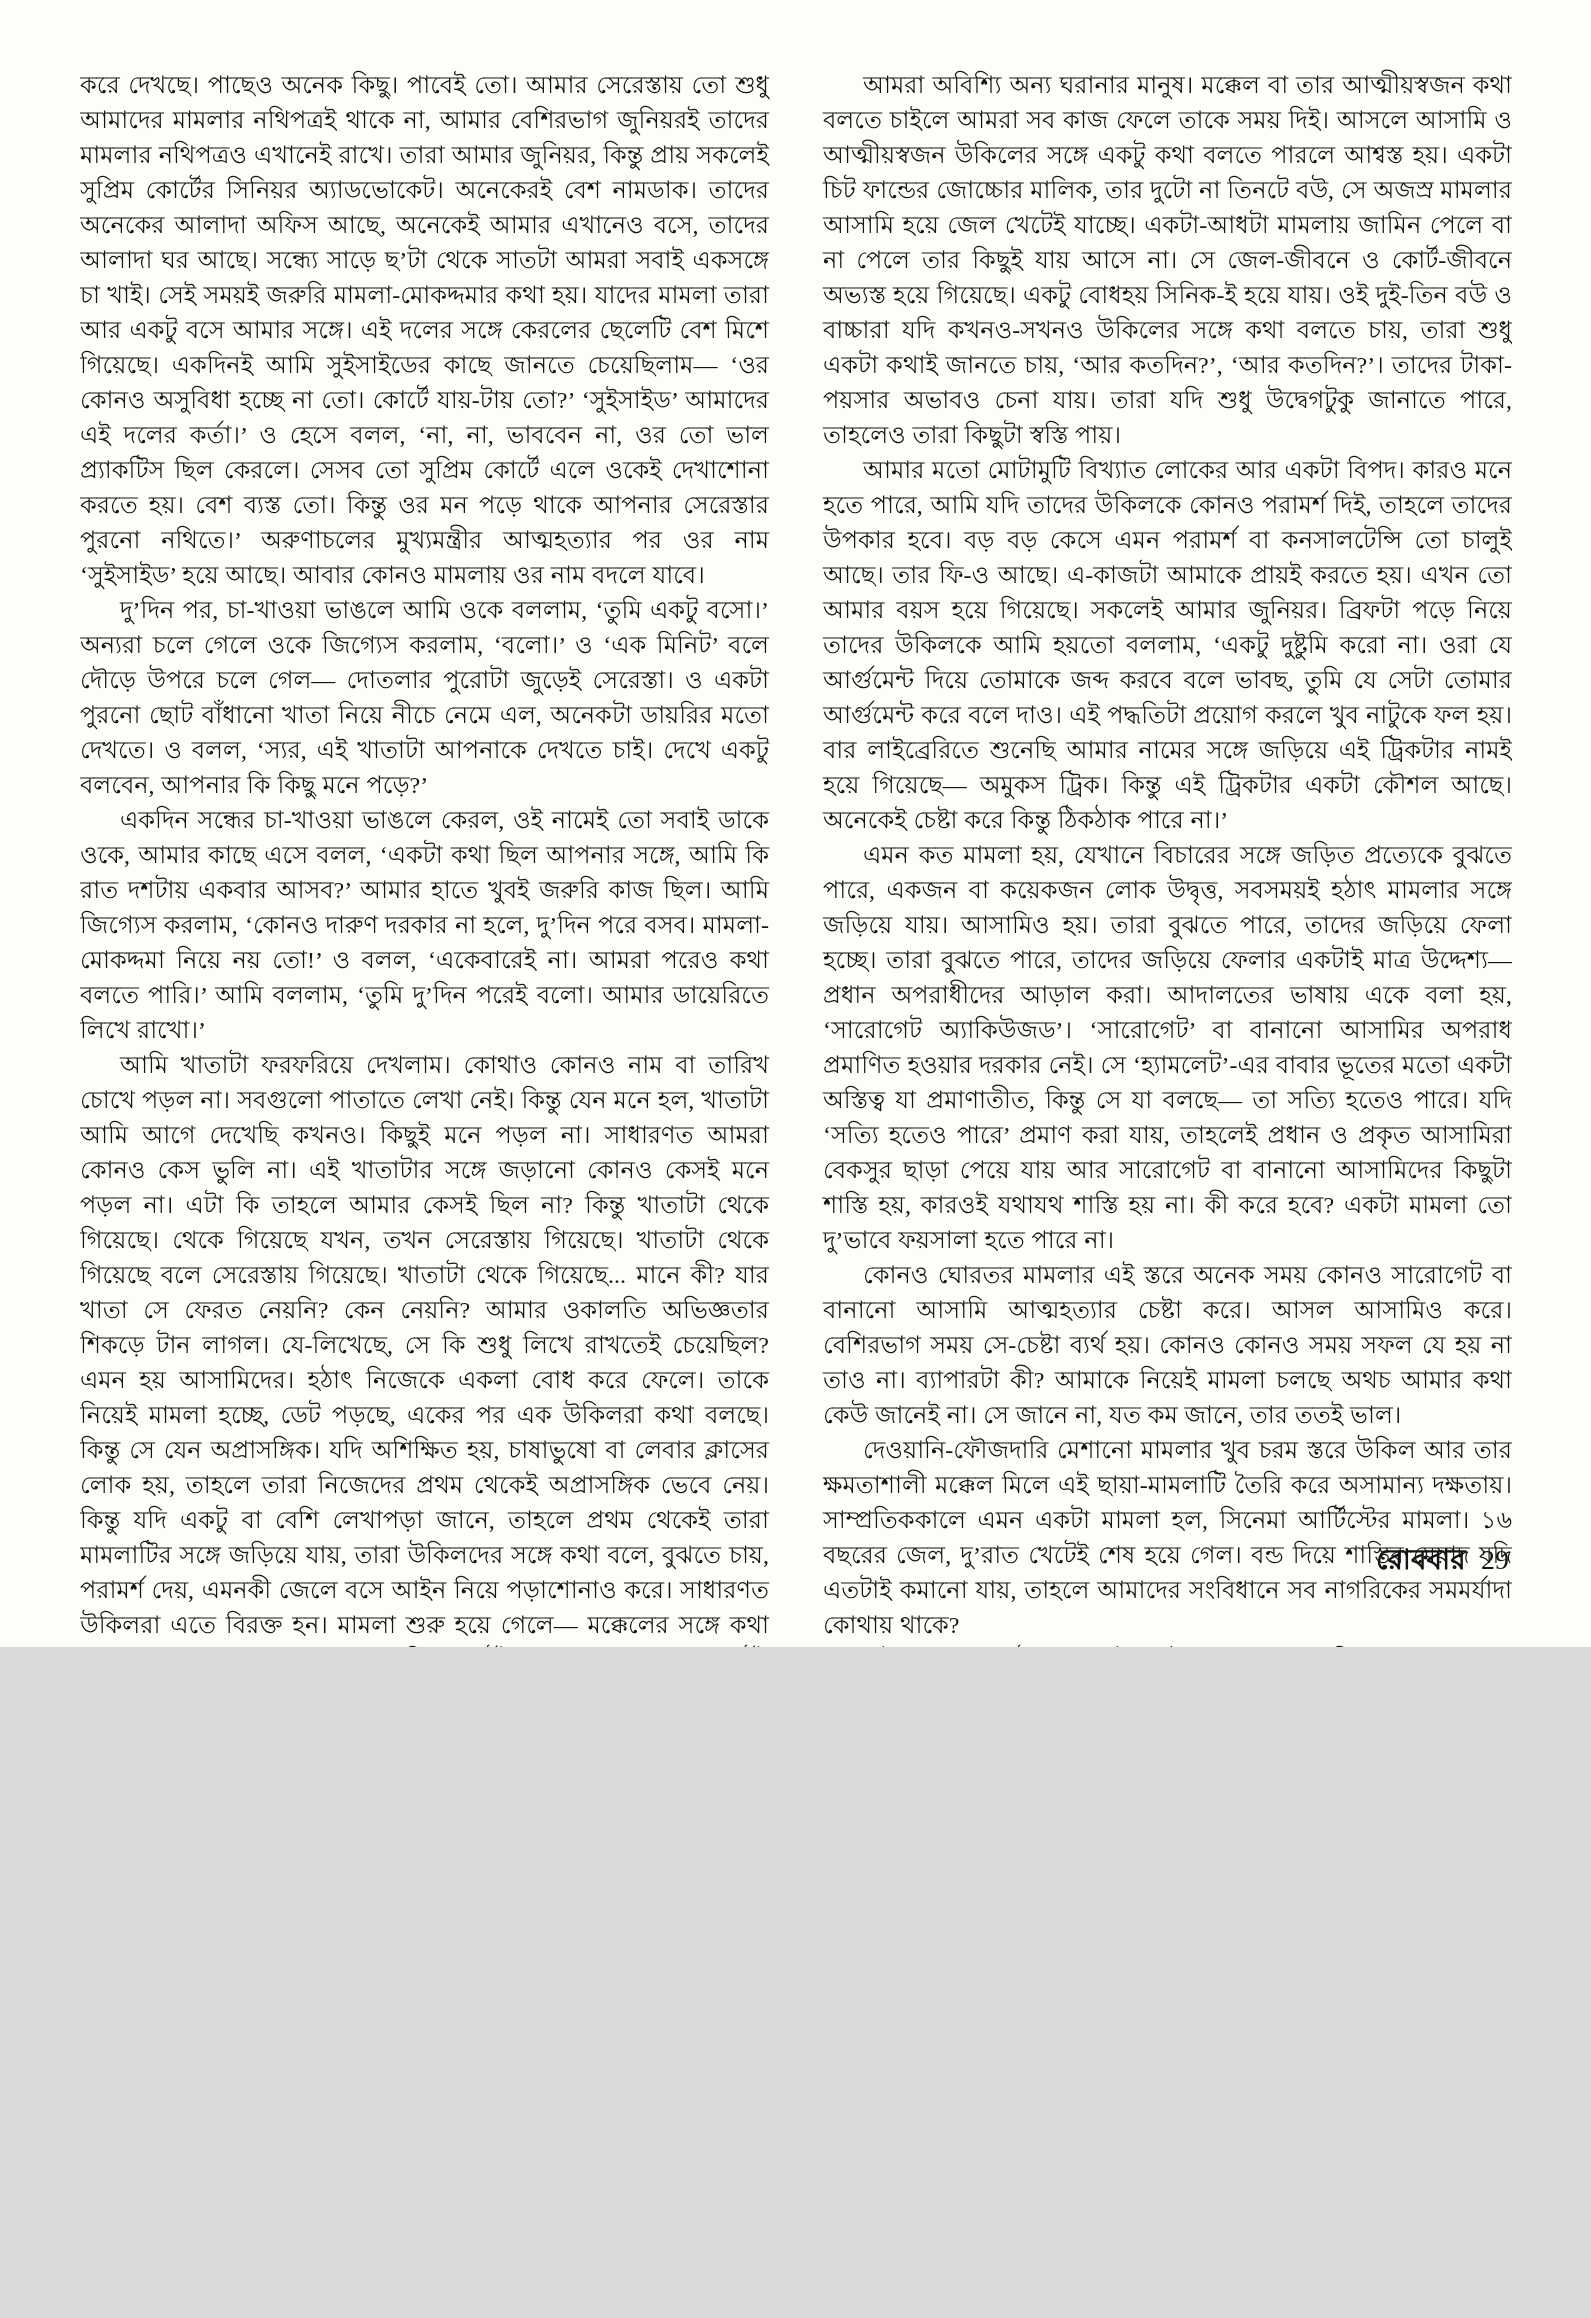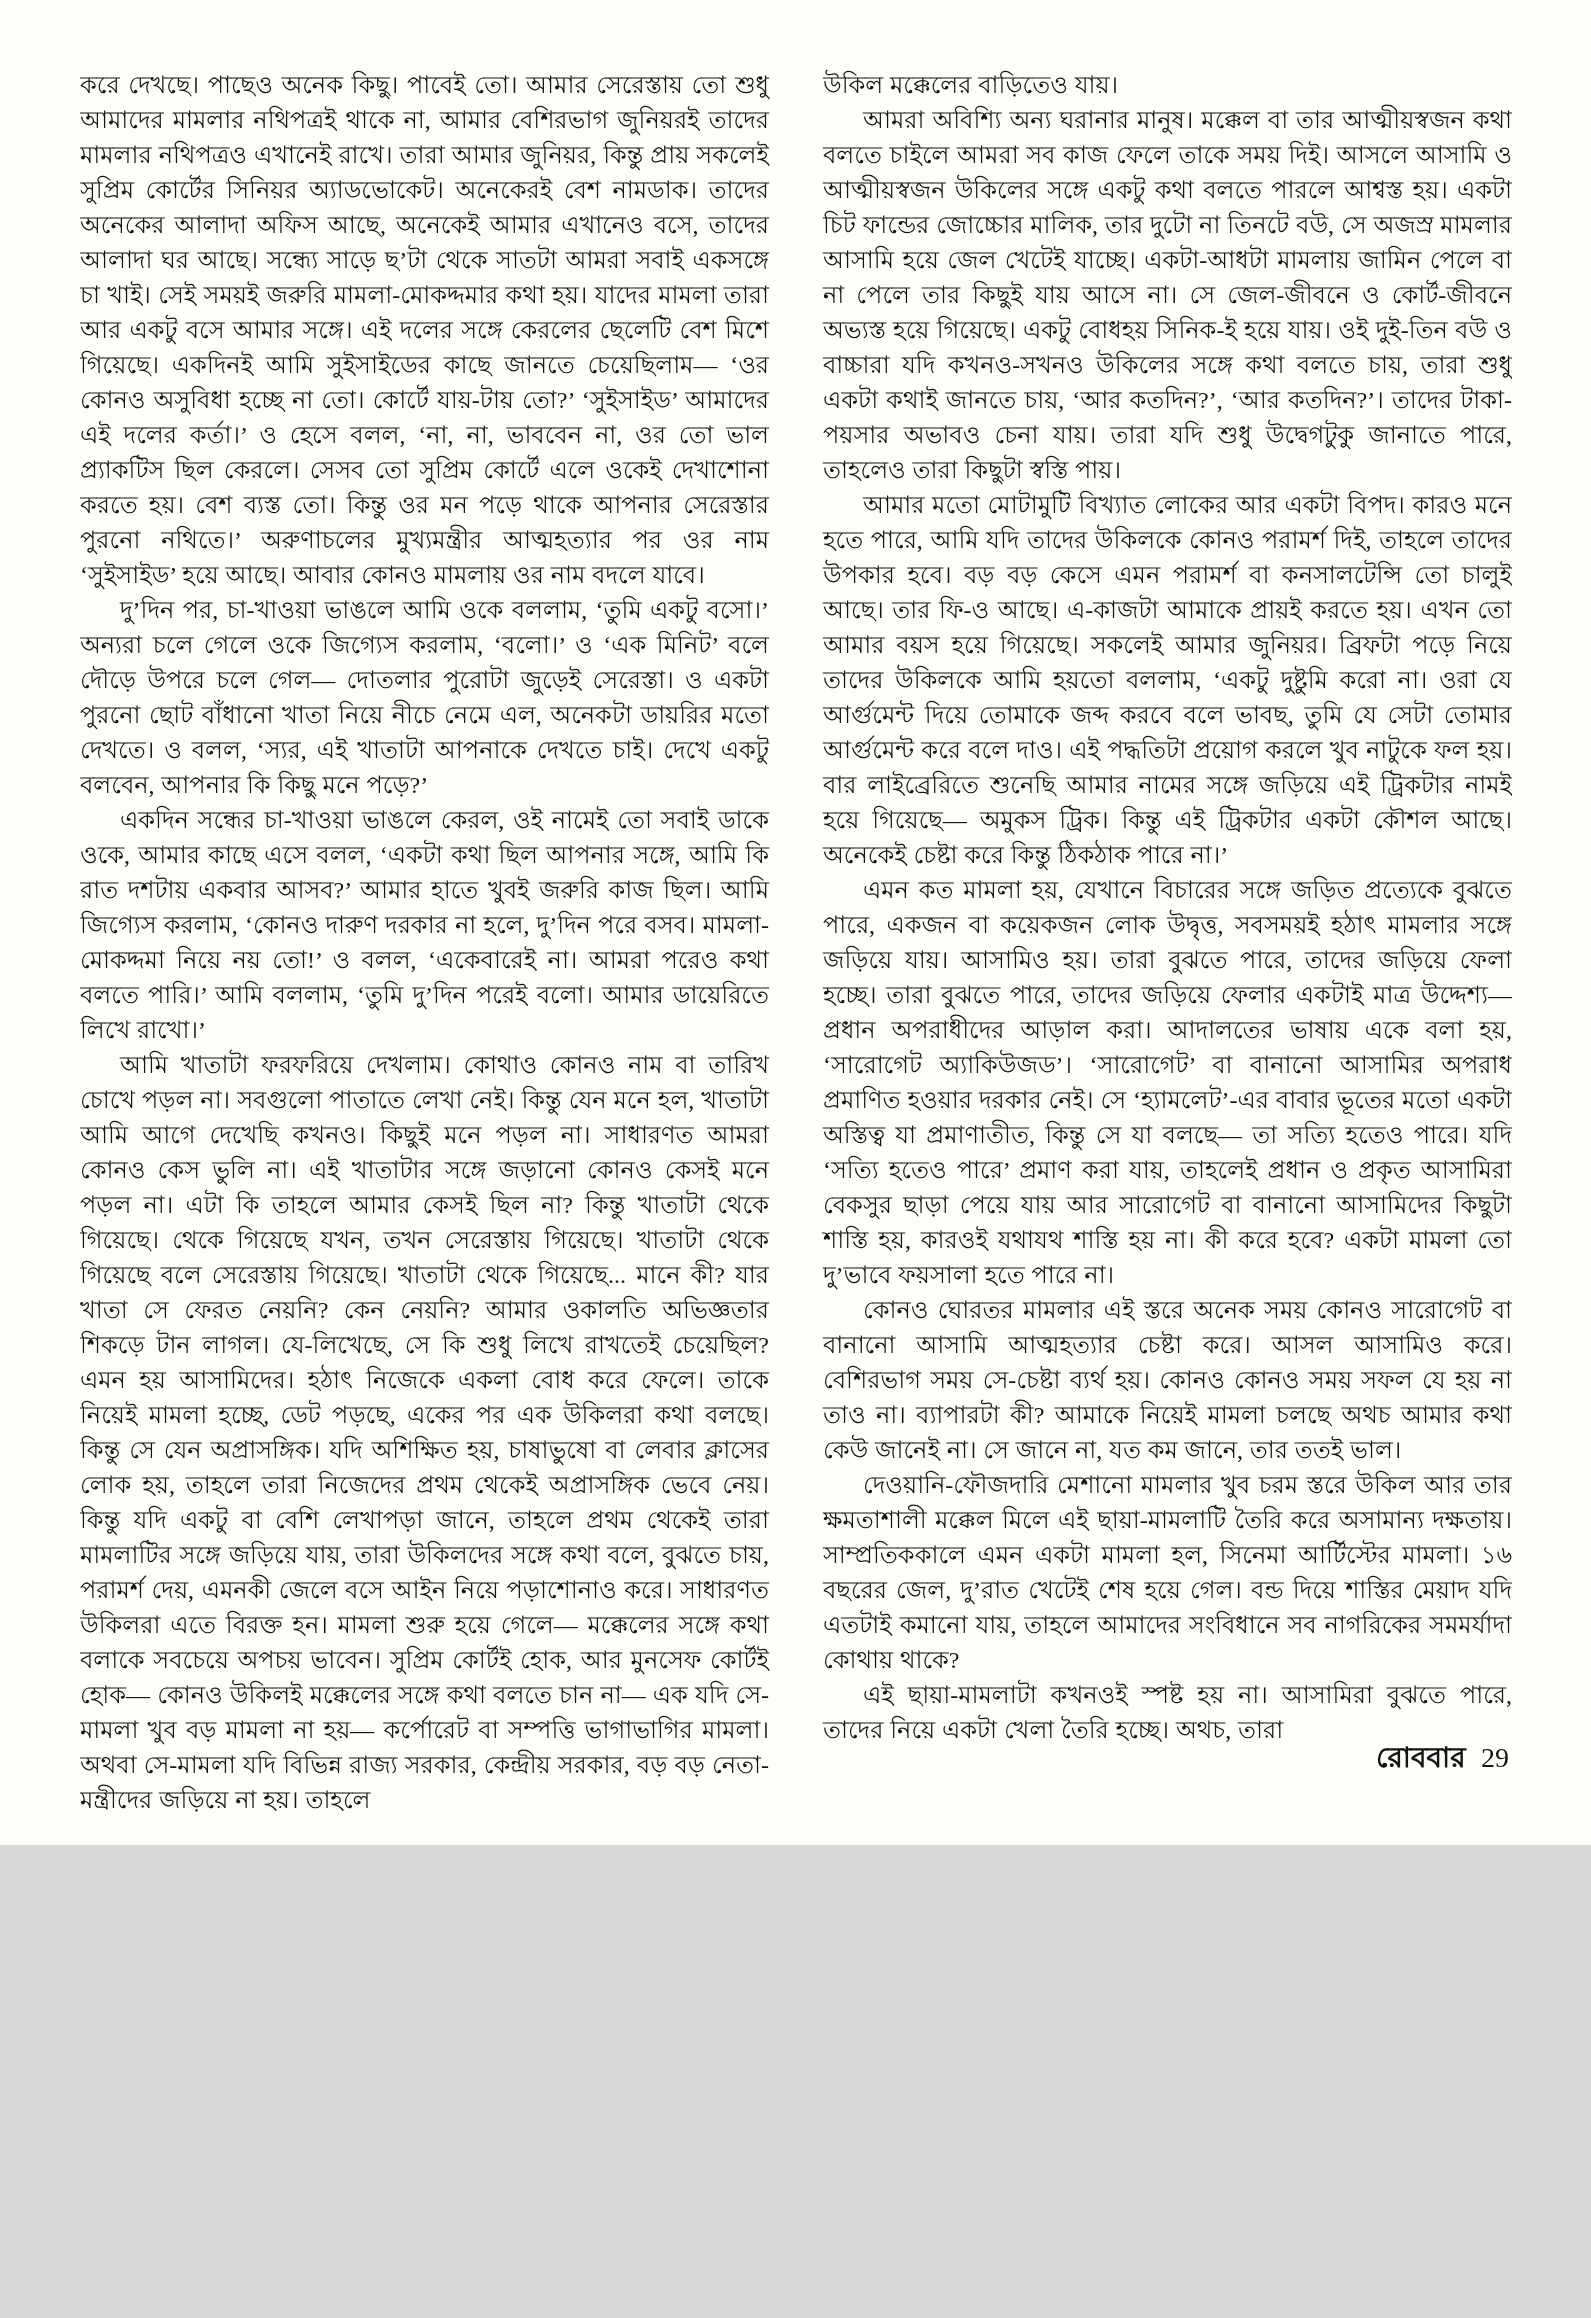--- a/index.html
+++ b/index.html
@@ -3,21 +3,21 @@
 <meta charset="utf-8">
 <style>
   html, body {
     margin: 0;
     padding: 0;
     background: #d9d9d9;
   }
   .page {
     position: relative;
     width: 1591px;
-    height: 1845px;
+    height: 1647px;
     margin: 0 auto;
     background: #fdfdfa;
     box-sizing: border-box;
     padding: 68px 79px 0 80px;
     font-family: "Liberation Serif", "DejaVu Serif", serif;
     color: #141414;
   }
   .columns {
     display: flex;
     gap: 54px;
@@ -63,21 +63,20 @@
   <div class="columns">
 
     <div class="col">
       <p class="noindent">করে দেখছে। পাছেও অনেক কিছু। পাবেই তো। আমার সেরেস্তায় তো শুধু আমাদের মামলার নথিপত্রই থাকে না, আমার বেশিরভাগ জুনিয়রই তাদের মামলার নথিপত্রও এখানেই রাখে। তারা আমার জুনিয়র, কিন্তু প্রায় সকলেই সুপ্রিম কোর্টের সিনিয়র অ্যাডভোকেট। অনেকেরই বেশ নামডাক। তাদের অনেকের আলাদা অফিস আছে, অনেকেই আমার এখানেও বসে, তাদের আলাদা ঘর আছে। সন্ধ্যে সাড়ে ছ’টা থেকে সাতটা আমরা সবাই একসঙ্গে চা খাই। সেই সময়ই জরুরি মামলা-মোকদ্দমার কথা হয়। যাদের মামলা তারা আর একটু বসে আমার সঙ্গে। এই দলের সঙ্গে কেরলের ছেলেটি বেশ মিশে গিয়েছে। একদিনই আমি সুইসাইডের কাছে জানতে চেয়েছিলাম— ‘ওর কোনও অসুবিধা হচ্ছে না তো। কোর্টে যায়-টায় তো?’ ‘সুইসাইড’ আমাদের এই দলের কর্তা।’ ও হেসে বলল, ‘না, না, ভাববেন না, ওর তো ভাল প্র্যাকটিস ছিল কেরলে। সেসব তো সুপ্রিম কোর্টে এলে ওকেই দেখাশোনা করতে হয়। বেশ ব্যস্ত তো। কিন্তু ওর মন পড়ে থাকে আপনার সেরেস্তার পুরনো নথিতে।’ অরুণাচলের মুখ্যমন্ত্রীর আত্মহত্যার পর ওর নাম ‘সুইসাইড’ হয়ে আছে। আবার কোনও মামলায় ওর নাম বদলে যাবে।</p>
       <p>দু’দিন পর, চা-খাওয়া ভাঙলে আমি ওকে বললাম, ‘তুমি একটু বসো।’ অন্যরা চলে গেলে ওকে জিগ্যেস করলাম, ‘বলো।’ ও ‘এক মিনিট’ বলে দৌড়ে উপরে চলে গেল— দোতলার পুরোটা জুড়েই সেরেস্তা। ও একটা পুরনো ছোট বাঁধানো খাতা নিয়ে নীচে নেমে এল, অনেকটা ডায়রির মতো দেখতে। ও বলল, ‘স্যর, এই খাতাটা আপনাকে দেখতে চাই। দেখে একটু বলবেন, আপনার কি কিছু মনে পড়ে?’</p>
       <p>একদিন সন্ধের চা-খাওয়া ভাঙলে কেরল, ওই নামেই তো সবাই ডাকে ওকে, আমার কাছে এসে বলল, ‘একটা কথা ছিল আপনার সঙ্গে, আমি কি রাত দশটায় একবার আসব?’ আমার হাতে খুবই জরুরি কাজ ছিল। আমি জিগ্যেস করলাম, ‘কোনও দারুণ দরকার না হলে, দু’দিন পরে বসব। মামলা-মোকদ্দমা নিয়ে নয় তো!’ ও বলল, ‘একেবারেই না। আমরা পরেও কথা বলতে পারি।’ আমি বললাম, ‘তুমি দু’দিন পরেই বলো। আমার ডায়েরিতে লিখে রাখো।’</p>
       <p>আমি খাতাটা ফরফরিয়ে দেখলাম। কোথাও কোনও নাম বা তারিখ চোখে পড়ল না। সবগুলো পাতাতে লেখা নেই। কিন্তু যেন মনে হল, খাতাটা আমি আগে দেখেছি কখনও। কিছুই মনে পড়ল না। সাধারণত আমরা কোনও কেস ভুলি না। এই খাতাটার সঙ্গে জড়ানো কোনও কেসই মনে পড়ল না। এটা কি তাহলে আমার কেসই ছিল না? কিন্তু খাতাটা থেকে গিয়েছে। থেকে গিয়েছে যখন, তখন সেরেস্তায় গিয়েছে। খাতাটা থেকে গিয়েছে বলে সেরেস্তায় গিয়েছে। খাতাটা থেকে গিয়েছে... মানে কী? যার খাতা সে ফেরত নেয়নি? কেন নেয়নি? আমার ওকালতি অভিজ্ঞতার শিকড়ে টান লাগল। যে-লিখেছে, সে কি শুধু লিখে রাখতেই চেয়েছিল? এমন হয় আসামিদের। হঠাৎ নিজেকে একলা বোধ করে ফেলে। তাকে নিয়েই মামলা হচ্ছে, ডেট পড়ছে, একের পর এক উকিলরা কথা বলছে। কিন্তু সে যেন অপ্রাসঙ্গিক। যদি অশিক্ষিত হয়, চাষাভুষো বা লেবার ক্লাসের লোক হয়, তাহলে তারা নিজেদের প্রথম থেকেই অপ্রাসঙ্গিক ভেবে নেয়। কিন্তু যদি একটু বা বেশি লেখাপড়া জানে, তাহলে প্রথম থেকেই তারা মামলাটির সঙ্গে জড়িয়ে যায়, তারা উকিলদের সঙ্গে কথা বলে, বুঝতে চায়, পরামর্শ দেয়, এমনকী জেলে বসে আইন নিয়ে পড়াশোনাও করে। সাধারণত উকিলরা এতে বিরক্ত হন। মামলা শুরু হয়ে গেলে— মক্কেলের সঙ্গে কথা বলাকে সবচেয়ে অপচয় ভাবেন। সুপ্রিম কোর্টই হোক, আর মুনসেফ কোর্টই হোক— কোনও উকিলই মক্কেলের সঙ্গে কথা বলতে চান না— এক যদি সে-মামলা খুব বড় মামলা না হয়— কর্পোরেট বা সম্পত্তি ভাগাভাগির মামলা। অথবা সে-মামলা যদি বিভিন্ন রাজ্য সরকার, কেন্দ্রীয় সরকার, বড় বড় নেতা-মন্ত্রীদের জড়িয়ে না হয়। তাহলে</p>
     </div>
 
     <div class="col">
-      <p class="noindent">উকিল মক্কেলের বাড়িতেও যায়।</p>
       <p>আমরা অবিশ্যি অন্য ঘরানার মানুষ। মক্কেল বা তার আত্মীয়স্বজন কথা বলতে চাইলে আমরা সব কাজ ফেলে তাকে সময় দিই। আসলে আসামি ও আত্মীয়স্বজন উকিলের সঙ্গে একটু কথা বলতে পারলে আশ্বস্ত হয়। একটা চিট ফান্ডের জোচ্চোর মালিক, তার দুটো না তিনটে বউ, সে অজস্র মামলার আসামি হয়ে জেল খেটেই যাচ্ছে। একটা-আধটা মামলায় জামিন পেলে বা না পেলে তার কিছুই যায় আসে না। সে জেল-জীবনে ও কোর্ট-জীবনে অভ্যস্ত হয়ে গিয়েছে। একটু বোধহয় সিনিক-ই হয়ে যায়। ওই দুই-তিন বউ ও বাচ্চারা যদি কখনও-সখনও উকিলের সঙ্গে কথা বলতে চায়, তারা শুধু একটা কথাই জানতে চায়, ‘আর কতদিন?’, ‘আর কতদিন?’। তাদের টাকা-পয়সার অভাবও চেনা যায়। তারা যদি শুধু উদ্বেগটুকু জানাতে পারে, তাহলেও তারা কিছুটা স্বস্তি পায়।</p>
       <p>আমার মতো মোটামুটি বিখ্যাত লোকের আর একটা বিপদ। কারও মনে হতে পারে, আমি যদি তাদের উকিলকে কোনও পরামর্শ দিই, তাহলে তাদের উপকার হবে। বড় বড় কেসে এমন পরামর্শ বা কনসালটেন্সি তো চালুই আছে। তার ফি-ও আছে। এ-কাজটা আমাকে প্রায়ই করতে হয়। এখন তো আমার বয়স হয়ে গিয়েছে। সকলেই আমার জুনিয়র। ব্রিফটা পড়ে নিয়ে তাদের উকিলকে আমি হয়তো বললাম, ‘একটু দুষ্টুমি করো না। ওরা যে আর্গুমেন্ট দিয়ে তোমাকে জব্দ করবে বলে ভাবছ, তুমি যে সেটা তোমার আর্গুমেন্ট করে বলে দাও। এই পদ্ধতিটা প্রয়োগ করলে খুব নাটুকে ফল হয়। বার লাইব্রেরিতে শুনেছি আমার নামের সঙ্গে জড়িয়ে এই ট্রিকটার নামই হয়ে গিয়েছে— অমুকস ট্রিক। কিন্তু এই ট্রিকটার একটা কৌশল আছে। অনেকেই চেষ্টা করে কিন্তু ঠিকঠাক পারে না।’</p>
       <p>এমন কত মামলা হয়, যেখানে বিচারের সঙ্গে জড়িত প্রত্যেকে বুঝতে পারে, একজন বা কয়েকজন লোক উদ্বৃত্ত, সবসময়ই হঠাৎ মামলার সঙ্গে জড়িয়ে যায়। আসামিও হয়। তারা বুঝতে পারে, তাদের জড়িয়ে ফেলা হচ্ছে। তারা বুঝতে পারে, তাদের জড়িয়ে ফেলার একটাই মাত্র উদ্দেশ্য— প্রধান অপরাধীদের আড়াল করা। আদালতের ভাষায় একে বলা হয়, ‘সারোগেট অ্যাকিউজড’। ‘সারোগেট’ বা বানানো আসামির অপরাধ প্রমাণিত হওয়ার দরকার নেই। সে ‘হ্যামলেট’-এর বাবার ভূতের মতো একটা অস্তিত্ব যা প্রমাণাতীত, কিন্তু সে যা বলছে— তা সত্যি হতেও পারে। যদি ‘সত্যি হতেও পারে’ প্রমাণ করা যায়, তাহলেই প্রধান ও প্রকৃত আসামিরা বেকসুর ছাড়া পেয়ে যায় আর সারোগেট বা বানানো আসামিদের কিছুটা শাস্তি হয়, কারওই যথাযথ শাস্তি হয় না। কী করে হবে? একটা মামলা তো দু’ভাবে ফয়সালা হতে পারে না।</p>
       <p>কোনও ঘোরতর মামলার এই স্তরে অনেক সময় কোনও সারোগেট বা বানানো আসামি আত্মহত্যার চেষ্টা করে। আসল আসামিও করে। বেশিরভাগ সময় সে-চেষ্টা ব্যর্থ হয়। কোনও কোনও সময় সফল যে হয় না তাও না। ব্যাপারটা কী? আমাকে নিয়েই মামলা চলছে অথচ আমার কথা কেউ জানেই না। সে জানে না, যত কম জানে, তার ততই ভাল।</p>
       <p>দেওয়ানি-ফৌজদারি মেশানো মামলার খুব চরম স্তরে উকিল আর তার ক্ষমতাশালী মক্কেল মিলে এই ছায়া-মামলাটি তৈরি করে অসামান্য দক্ষতায়। সাম্প্রতিককালে এমন একটা মামলা হল, সিনেমা আর্টিস্টের মামলা। ১৬ বছরের জেল, দু’রাত খেটেই শেষ হয়ে গেল। বন্ড দিয়ে শাস্তির মেয়াদ যদি এতটাই কমানো যায়, তাহলে আমাদের সংবিধানে সব নাগরিকের সমমর্যাদা কোথায় থাকে?</p>
       <p>এই ছায়া-মামলাটা কখনওই স্পষ্ট হয় না। আসামিরা বুঝতে পারে, তাদের নিয়ে একটা খেলা তৈরি হচ্ছে। অথচ, তারা</p>
     </div>
 
   </div>
 

